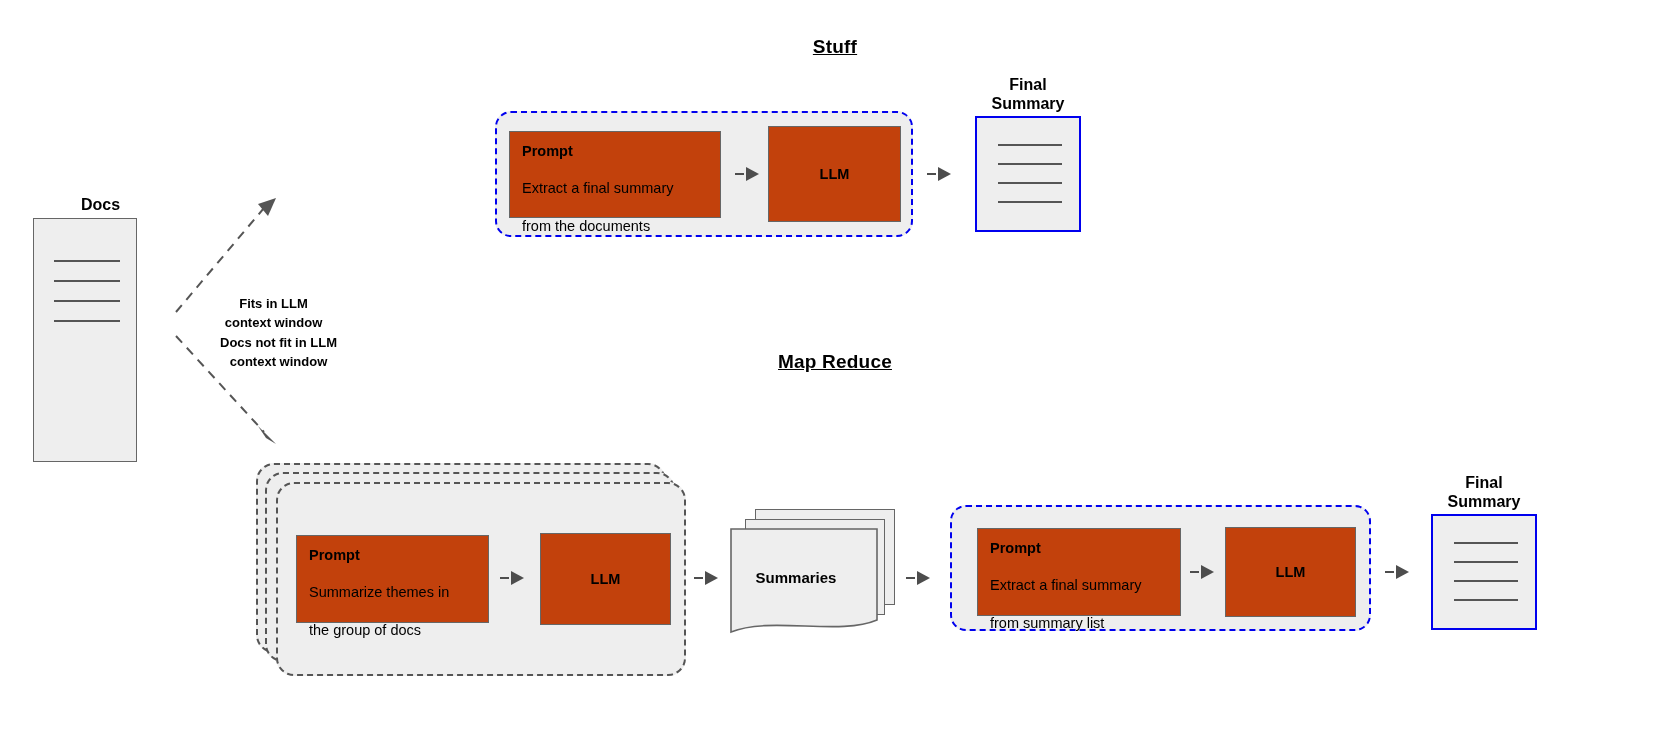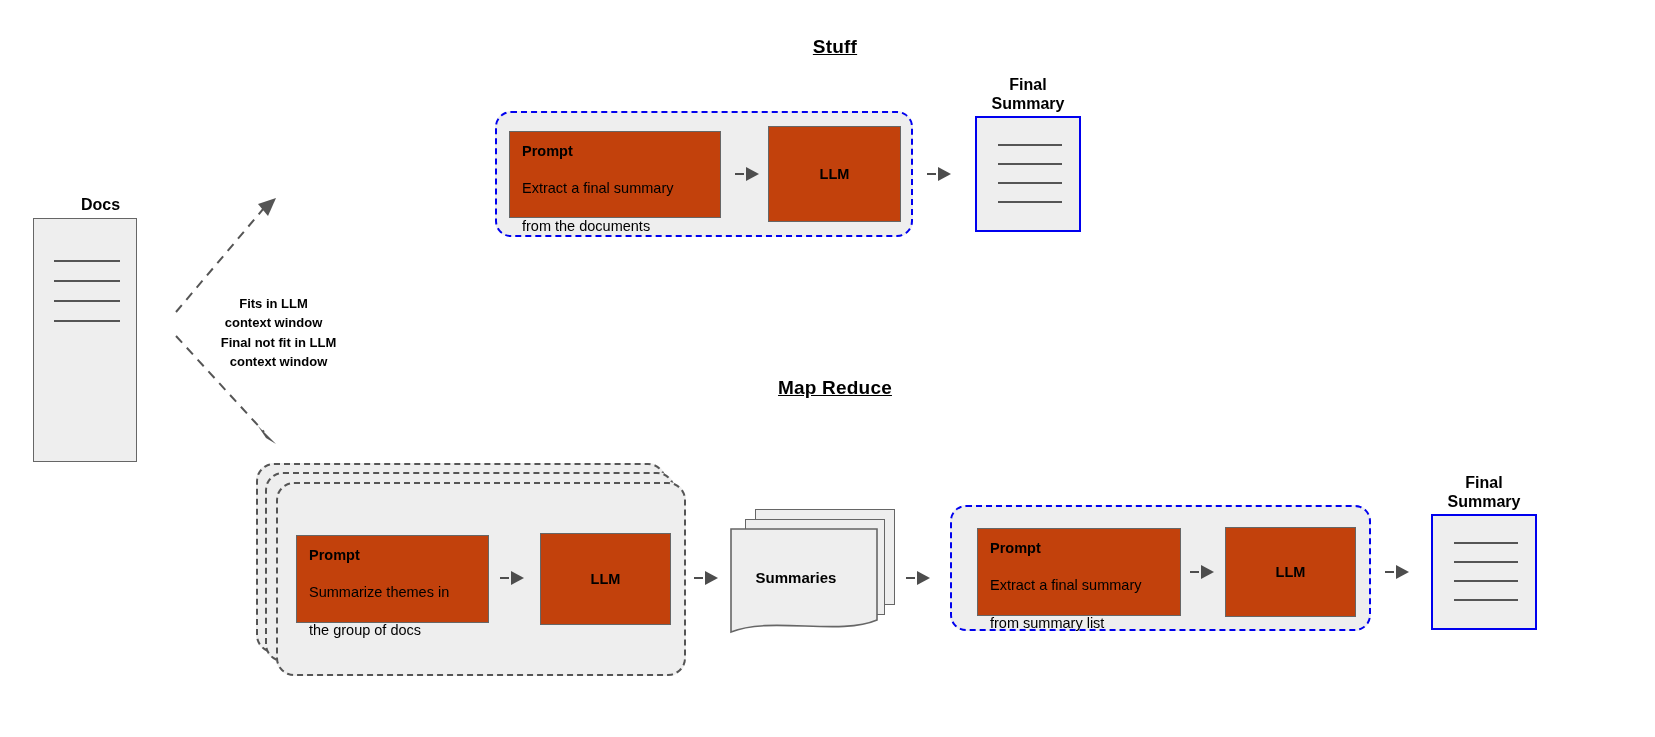--- a/index.html
+++ b/index.html
@@ -104,21 +104,21 @@
   <path d="M 16 156 L 104 252" stroke="#555555" stroke-width="2" fill="none" stroke-dasharray="9,7"></path>
   <polygon points="116,264 98,246 106,258" fill="#555555"></polygon>
 </svg>
 
 <div class="abs edge-label" style="left:191px;top:252px;width:165px;margin-top:42px;">
   <div>Fits in LLM</div>
   <div>context window</div>
 </div>
 
 <div class="abs edge-label" style="left:191px;top:333px;width:175px;">
-  <div>Final not fit in LLM</div>
+  <div>Docs not fit in LLM</div>
   <div>context window</div>
 </div>
 
 <div class="abs section-title" style="left:735px;top:36px;width:200px;">
   <span>Stuff</span>
 </div>
 
 <div class="group-blue" style="left:495px;top:111px;width:418px;height:126px;"></div>
 
 <div class="node" style="left:509px;top:131px;width:212px;height:87px;">
@@ -148,21 +148,21 @@
   <div>Summary</div>
 </div>
 
 <div class="abs doc-box blue" style="left:975px;top:116px;width:106px;height:116px;">
   <div class="doc-line" style="left:21px;top:26px;width:64px;"></div>
   <div class="doc-line" style="left:21px;top:45px;width:64px;"></div>
   <div class="doc-line" style="left:21px;top:64px;width:64px;"></div>
   <div class="doc-line" style="left:21px;top:83px;width:64px;"></div>
 </div>
 
-<div class="abs section-title" style="left:720px;top:377px;width:230px;">
+<div class="abs section-title" style="left:720px;top:351px;width:230px;">
   <span>Map Reduce</span>
 </div>
 
 <div class="group-gray" style="left:256px;top:463px;width:410px;height:190px;"></div>
 <div class="group-gray" style="left:265px;top:472px;width:410px;height:190px;"></div>
 <div class="group-gray" style="left:276px;top:482px;width:410px;height:194px;"></div>
 
 <div class="node" style="left:296px;top:535px;width:193px;height:88px;">
   <div class="inner">
     <div class="title">Prompt</div>

